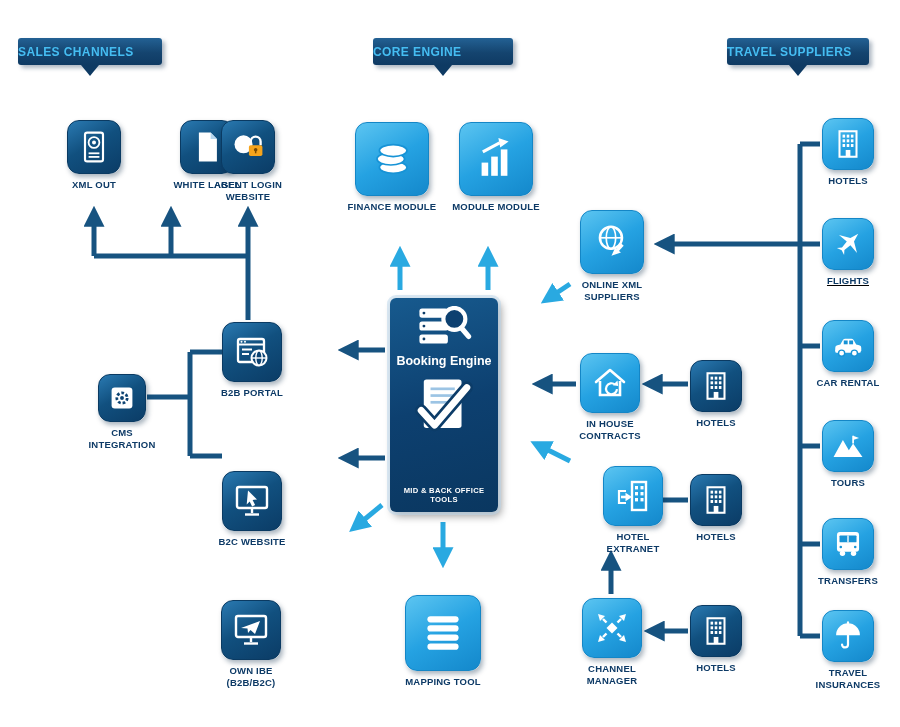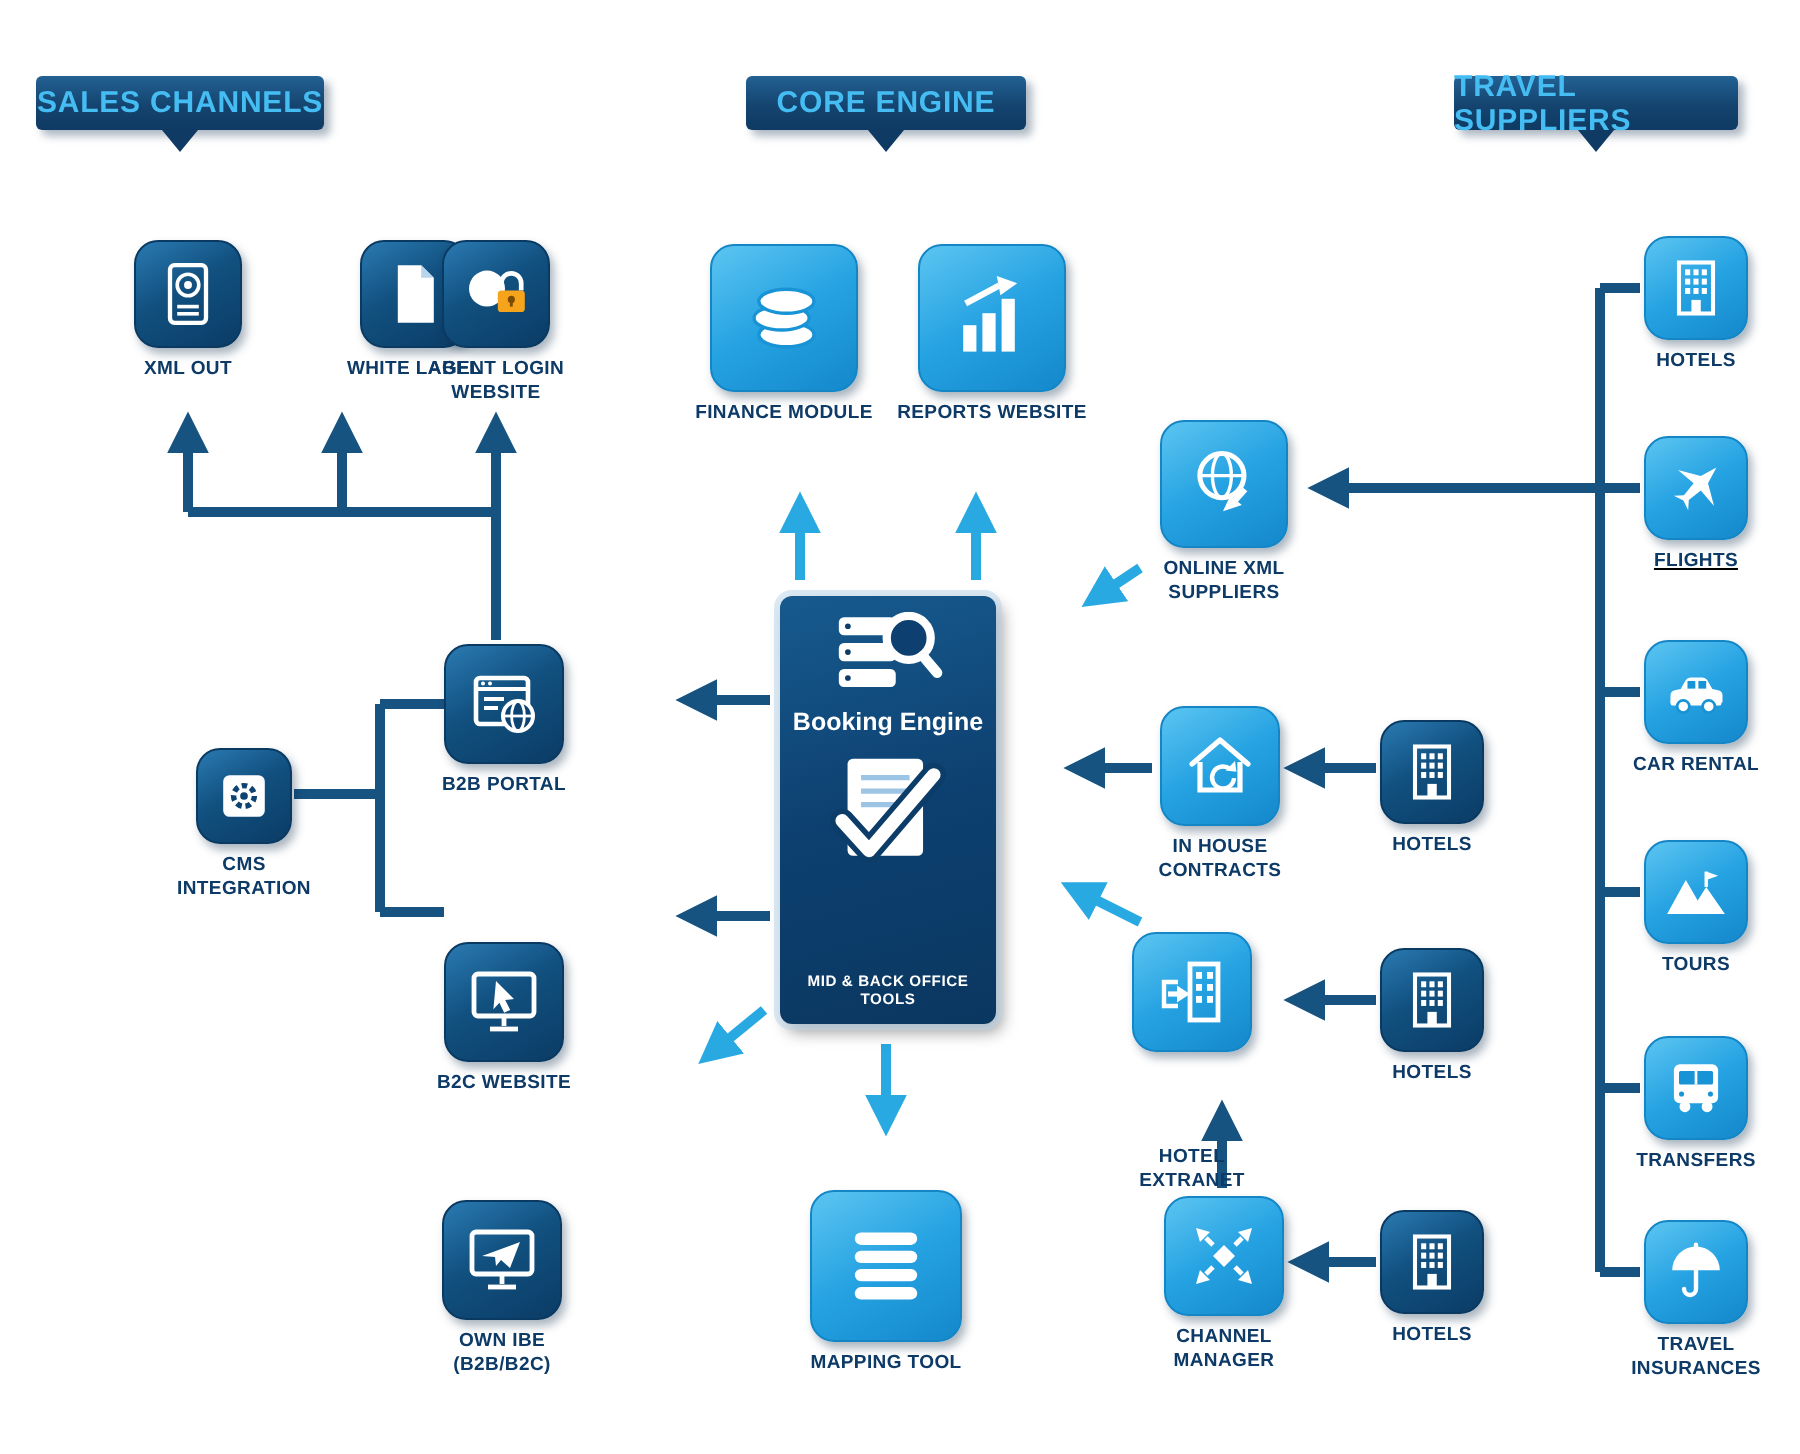--- a/index.html
+++ b/index.html
@@ -1,23 +1,23 @@
 <!DOCTYPE html>
 <html><head>
 <meta charset="utf-8">
 <style>
   html,body{margin:0;padding:0;background:#fff;}
   #canvas{position:relative;width:900px;height:727px;background:#fff;
           font-family:"Liberation Sans",sans-serif;overflow:hidden;}
   svg{display:block;}
   #arrows{position:absolute;left:0;top:0;pointer-events:none;}
 
-  .banner{position:absolute;height:27px;display:flex;align-items:center;justify-content:center;
+  .banner{position:absolute;height:27px;display:flex;align-items:center;justify-content:flex-start;
           background:linear-gradient(180deg,#236194 0%,#14446f 55%,#0e3a63 100%);
-          border-radius:3px;color:#45bdf2;font-size:15px;font-weight:bold;letter-spacing:.4px;
+          border-radius:3px;color:#45bdf2;font-size:12px;font-weight:bold;letter-spacing:.4px;
           box-shadow:3px 3px 4px rgba(20,50,80,.35);}
   .banner::after{content:"";position:absolute;top:100%;left:50%;margin-left:-9px;
           border:9px solid transparent;border-top:11px solid #0e3a63;border-bottom:0;}
 
   .node{position:absolute;display:flex;flex-direction:column;align-items:center;}
   .tile{border-radius:12px;display:flex;align-items:center;justify-content:center;
         box-shadow:2px 3px 5px rgba(10,40,70,.35);}
   .tile.dark{background:linear-gradient(150deg,#2a7ab2 0%,#11507f 45%,#0b3c66 100%);
         border:1px solid #0a3a62;}
   .tile.light{background:linear-gradient(150deg,#5cc5f1 0%,#25a2e2 50%,#1488cb 100%);
@@ -202,21 +202,21 @@
   <div class="node" style="left:446px;top:122px;width:100px;">
     <div class="tile light" style="width:72px;height:72px;">
       <svg width="48" height="48" viewBox="0 0 40 40">
           <rect x="8" y="23" width="5.5" height="11" fill="#fff"></rect>
           <rect x="16" y="18" width="5.5" height="16" fill="#fff"></rect>
           <rect x="24" y="12" width="5.5" height="22" fill="#fff"></rect>
           <path d="M9 14 L23 6.5" stroke="#fff" stroke-width="2.6" fill="none"></path>
           <path d="M22 2.5 L30.5 5.5 L23.5 10.5 z" fill="#fff"></path>
         </svg>
     </div>
-    <div class="label">REPORTS WEBSITE</div>
+    <div class="label">MODULE MODULE</div>
   </div>
 
   <div id="booking-engine">
     <svg width="62" height="44" viewBox="0 0 46 34">
         <rect x="4" y="2" width="22" height="7" rx="2" fill="#fff"></rect>
         <rect x="4" y="12" width="22" height="7" rx="2" fill="#fff"></rect>
         <rect x="4" y="22" width="22" height="7" rx="2" fill="#fff"></rect>
         <circle cx="7.5" cy="5.5" r="1.1" fill="#0c3c68"></circle>
         <circle cx="7.5" cy="15.5" r="1.1" fill="#0c3c68"></circle>
         <circle cx="7.5" cy="25.5" r="1.1" fill="#0c3c68"></circle>
@@ -265,21 +265,21 @@
       <svg width="40" height="40" viewBox="0 0 40 40">
           <path d="M6 19 L20 7 L34 19" fill="none" stroke="#fff" stroke-width="2.6" stroke-linecap="round" stroke-linejoin="round"></path>
           <path d="M10 18 v14 h20 v-14" fill="none" stroke="#fff" stroke-width="2.6"></path>
           <path d="M25 21.5 a5.5 5.5 0 1 0 2 4.6" fill="none" stroke="#fff" stroke-width="2.2"></path>
           <path d="M27.5 17.5 l.7 5.4 -5.4 -.7 z" fill="#fff"></path>
         </svg>
     </div>
     <div class="label">IN HOUSE CONTRACTS</div>
   </div>
 
-  <div class="node" style="left:564px;top:466px;width:64px;gap:42px;">
+  <div class="node" style="left:601px;top:466px;width:64px;">
     <div class="tile light" style="width:58px;height:58px;">
       <svg width="40" height="40" viewBox="0 0 40 40">
           <rect x="19" y="6" width="14" height="28" fill="none" stroke="#fff" stroke-width="2.4"></rect>
           <rect x="22" y="10" width="3" height="3.4" fill="#fff"></rect>
           <rect x="27.5" y="10" width="3" height="3.4" fill="#fff"></rect>
           <rect x="22" y="16" width="3" height="3.4" fill="#fff"></rect>
           <rect x="27.5" y="16" width="3" height="3.4" fill="#fff"></rect>
           <rect x="22" y="22" width="3" height="3.4" fill="#fff"></rect>
           <rect x="27.5" y="22" width="3" height="3.4" fill="#fff"></rect>
           <path d="M13 15 h-7 v12 h7" fill="none" stroke="#fff" stroke-width="2.2"></path>

